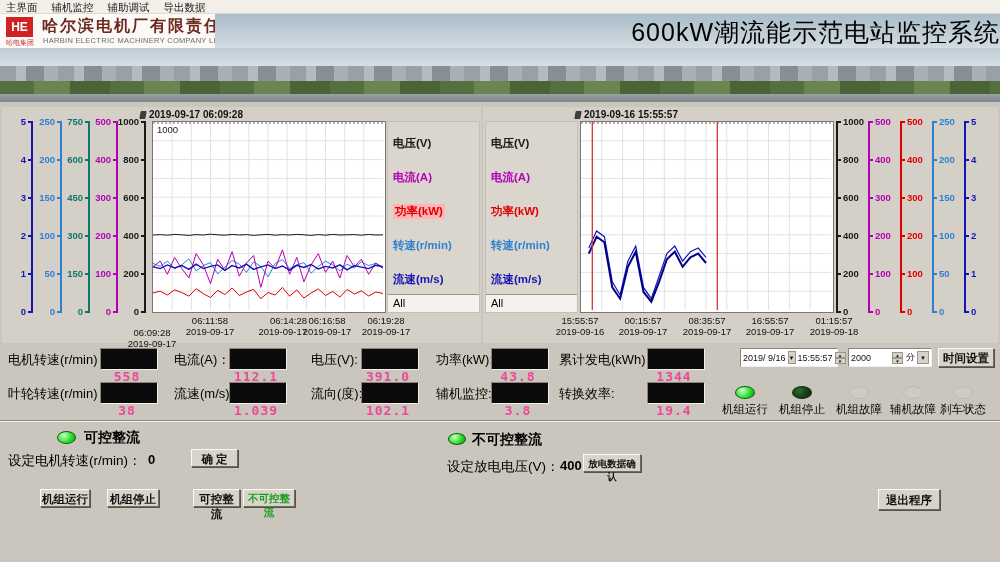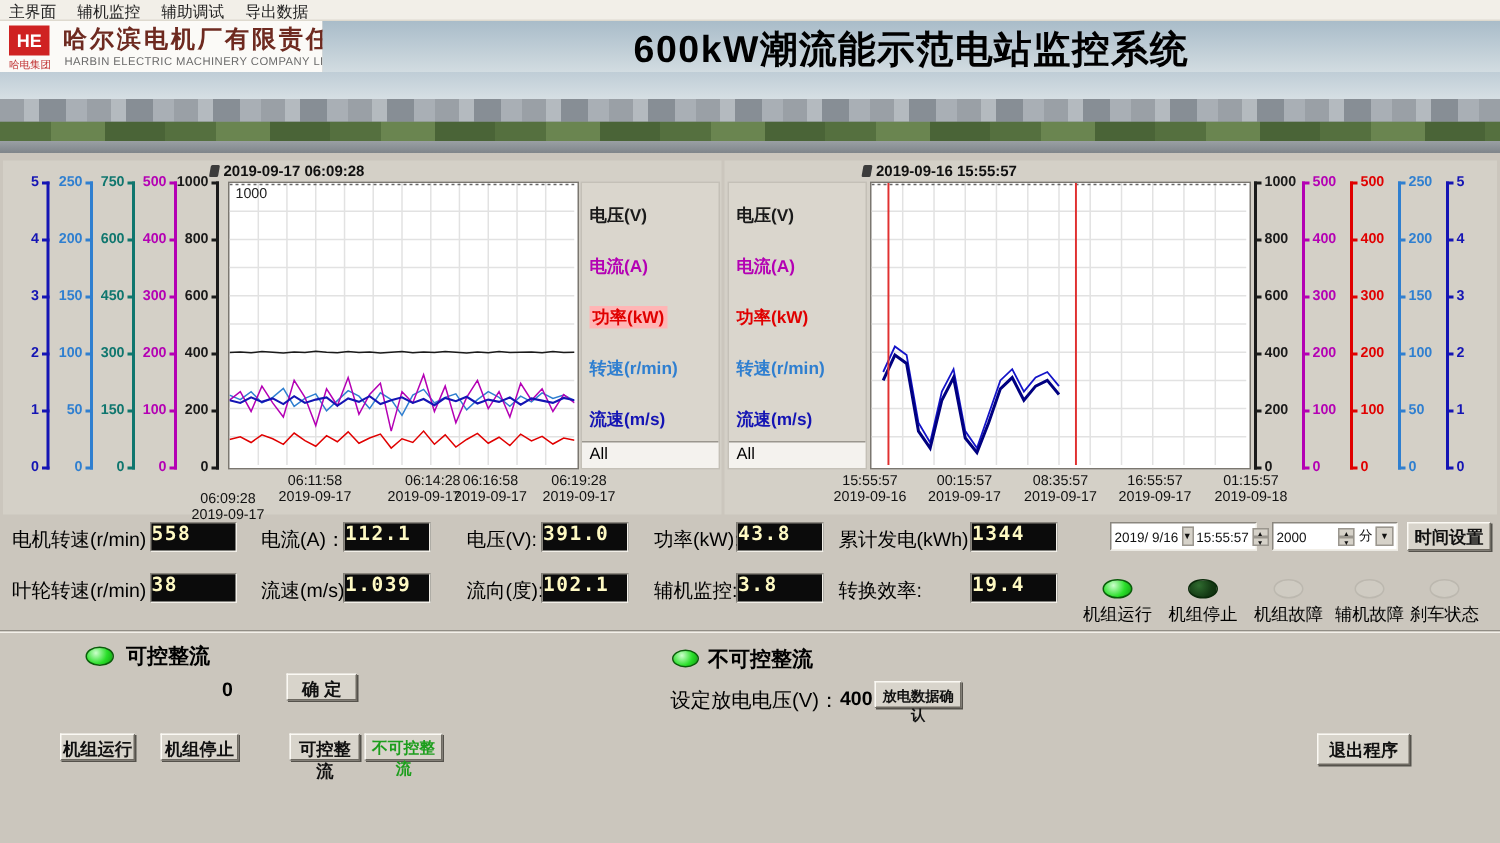--- a/index.html
+++ b/index.html
@@ -11,21 +11,21 @@
   .mitem{display:inline-block;margin-right:14px;color:#222;cursor:pointer}
 
   
   #header{position:absolute;top:14px;left:0;width:100%;height:34px}
   #logo-box{position:absolute;left:0;top:0;width:215px;height:34px;background:#fbfaf7}
   #logo-mark{position:absolute;left:6px;top:3px;width:27px;height:20px;background:#cf2222;color:#fff;font-weight:bold;font-size:12px;text-align:center;line-height:20px}
   #logo-sub{position:absolute;left:3px;top:24px;width:34px;text-align:center;font-size:7px;color:#c03030}
   #company-cn{position:absolute;left:42px;top:2px;font-size:16px;font-weight:bold;color:#6e2a20;letter-spacing:2px;white-space:nowrap}
   #company-en{position:absolute;left:43px;top:22px;font-size:7.5px;color:#6a6a6a;letter-spacing:.3px;white-space:nowrap}
   #header-sky{position:absolute;left:215px;top:0;right:0;height:34px;background:linear-gradient(180deg,#a9bcc9,#d2dce1)}
-  #main-title{position:absolute;left:215px;right:0;top:2px;text-align:center;font-size:25px;font-weight:bold;color:#000;letter-spacing:1px;white-space:nowrap}
+  #main-title{position:absolute;left:215px;right:0;top:2px;text-align:right;font-size:25px;font-weight:normal;color:#000;letter-spacing:1px;white-space:nowrap}
 
   
   #photo{position:absolute;top:48px;left:0;width:100%;height:54px;background-color:#8e959b;
     background-image:
       linear-gradient(180deg,#bfcdd6,#d6dfe4),
       repeating-linear-gradient(90deg,#9aa0a6 0 16px,#b4babf 16px 26px,#878e95 26px 44px,#a9afb5 44px 58px),
       repeating-linear-gradient(90deg,#55703f 0 34px,#6a8550 34px 70px,#4a6437 70px 110px),
       linear-gradient(180deg,#9aa0a4,#7f858a);
     background-size:100% 18px,100% 15px,100% 13px,100% 8px;
     background-position:0 0,0 18px,0 33px,0 46px;
@@ -60,21 +60,21 @@
   .atick{position:absolute;font-size:9.5px;font-weight:bold;white-space:nowrap}
   .axis-l .atick{right:8px}
   .axis-r .atick{left:8px}
   .tickdash{position:absolute;width:5px;height:2px;background:currentColor}
   .axis-l .tickdash{right:1px}
   .axis-r .tickdash{left:1px}
 
   .xt{position:absolute;top:208px;width:76px;text-align:center;font-size:9.5px;line-height:11px;color:#111;white-space:nowrap}
 
   .rlabel{position:absolute;font-size:13px;color:#000;white-space:nowrap}
-  .led{position:absolute;width:58px;height:20px;background:#0b0b0b;border:1px solid;border-color:#8a867e #f2efe8 #f2efe8 #8a867e;color:#fef9c3;font-family:"DejaVu Sans Mono","Liberation Mono",monospace;font-size:13px;font-weight:bold;text-align:left;padding:0 4px 0 0;letter-spacing:1px}
+  .led{position:absolute;width:58px;height:20px;background:#0b0b0b;border:1px solid;border-color:#8a867e #f2efe8 #f2efe8 #8a867e;color:#ec4899;font-family:"DejaVu Sans Mono","Liberation Mono",monospace;font-size:13px;font-weight:bold;text-align:center;padding:20px 4px 0 0;letter-spacing:1px}
 
   .winbox{position:absolute;height:19px;background:#fff;border:1px solid;border-color:#8a867e #f2efe8 #f2efe8 #8a867e;font-size:9px;display:flex;align-items:center;padding:0 2px;white-space:nowrap}
   .winbox .sep{flex:1}
   .ddarrow{display:inline-block;width:12px;height:13px;background:#d6d2c9;border:1px solid #9a968e;font-size:6px;text-align:center;line-height:12px;margin-left:2px;cursor:pointer}
   .spin{display:inline-flex;flex-direction:column;margin-left:2px}
   .spin i{width:11px;height:6px;background:#d6d2c9;border:1px solid #9a968e;font-style:normal;font-size:4.5px;line-height:5px;text-align:center;cursor:pointer}
 
   .btn{position:absolute;background:#d8d4cb;border:1px solid;border-color:#fbf9f4 #6e6a62 #6e6a62 #fbf9f4;box-shadow:1px 1px 0 #55524c;font-weight:bold;font-size:11.5px;text-align:center;color:#111;cursor:pointer;padding-top:2px}
   .btn.green{color:#1d9e1d}
 
@@ -373,20 +373,21 @@
       </span>
     <span style="margin-left:3px">分</span>
     <span class="ddarrow">▼</span>
   </div>
   <div class="btn" style="left:938px;top:246px;width:56px;height:19px">时间设置</div>
 
   <div class="groove"></div>
 
   <div class="ctl-lamp bright" style="left:57px;top:329px"></div>
   <div class="biglabel" style="left:84px;top:327px">可控整流</div>
+  <div class="setlabel" style="left:8px;top:350px">设定电机转速(r/min)：</div>
   <div class="setvalue" style="left:148px;top:350px">0</div>
   <div class="btn" style="left:191px;top:347px;width:47px;height:18px">确 定</div>
 
   <div class="btn" style="left:40px;top:387px;width:50px;height:18px">机组运行</div>
   <div class="btn" style="left:107px;top:387px;width:52px;height:18px">机组停止</div>
   <div class="btn" style="left:193px;top:387px;width:47px;height:18px">可控整流</div>
   <div class="btn green" style="left:243px;top:387px;width:52px;height:18px;font-size:10.5px">不可控整流</div>
 
 
   <div class="ctl-lamp bright" style="left:448px;top:331px;width:18px;height:12px"></div>

